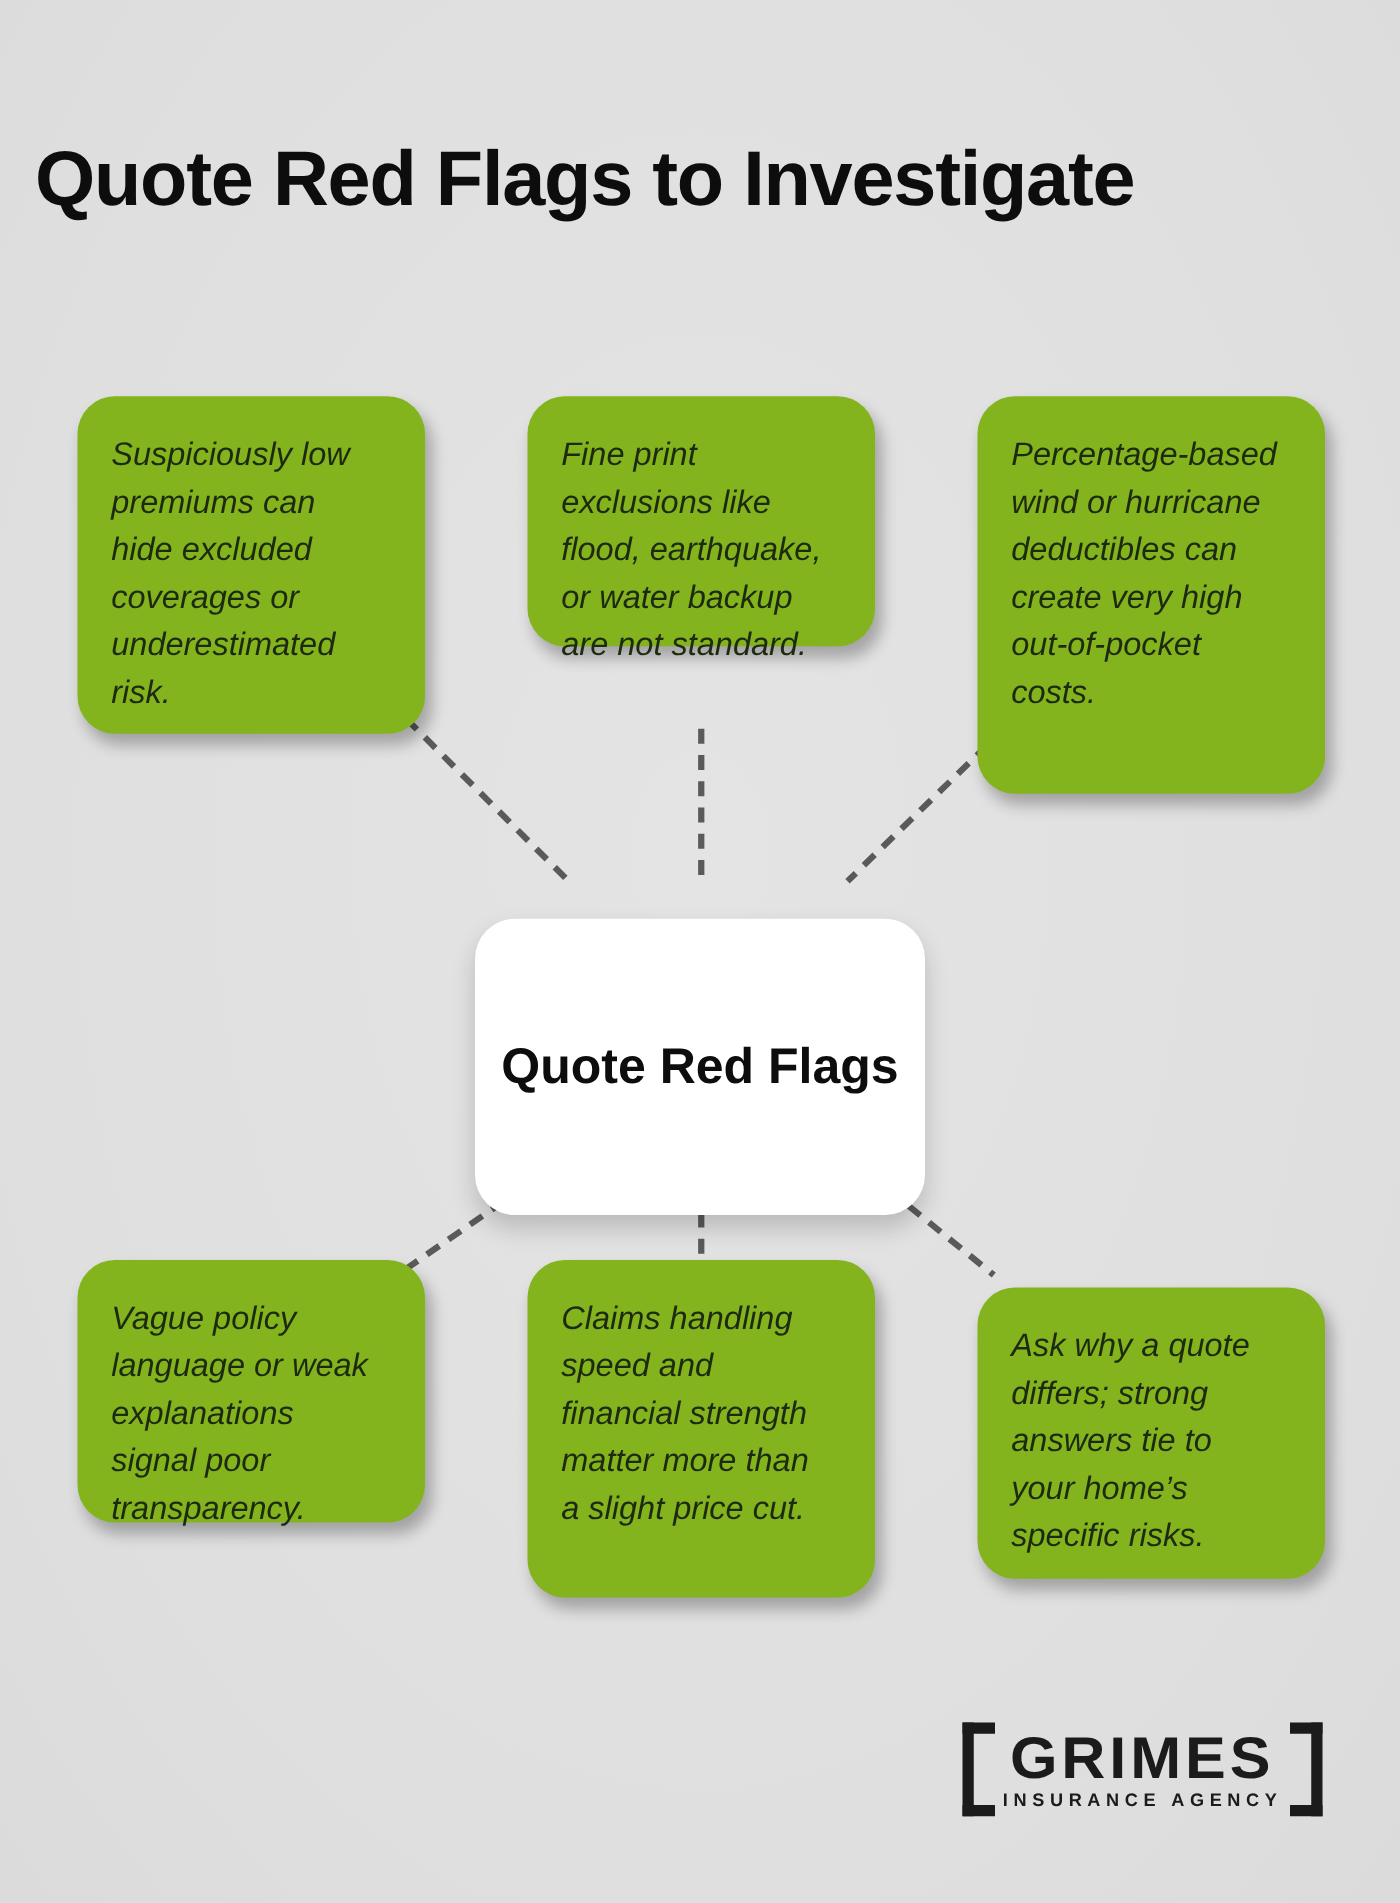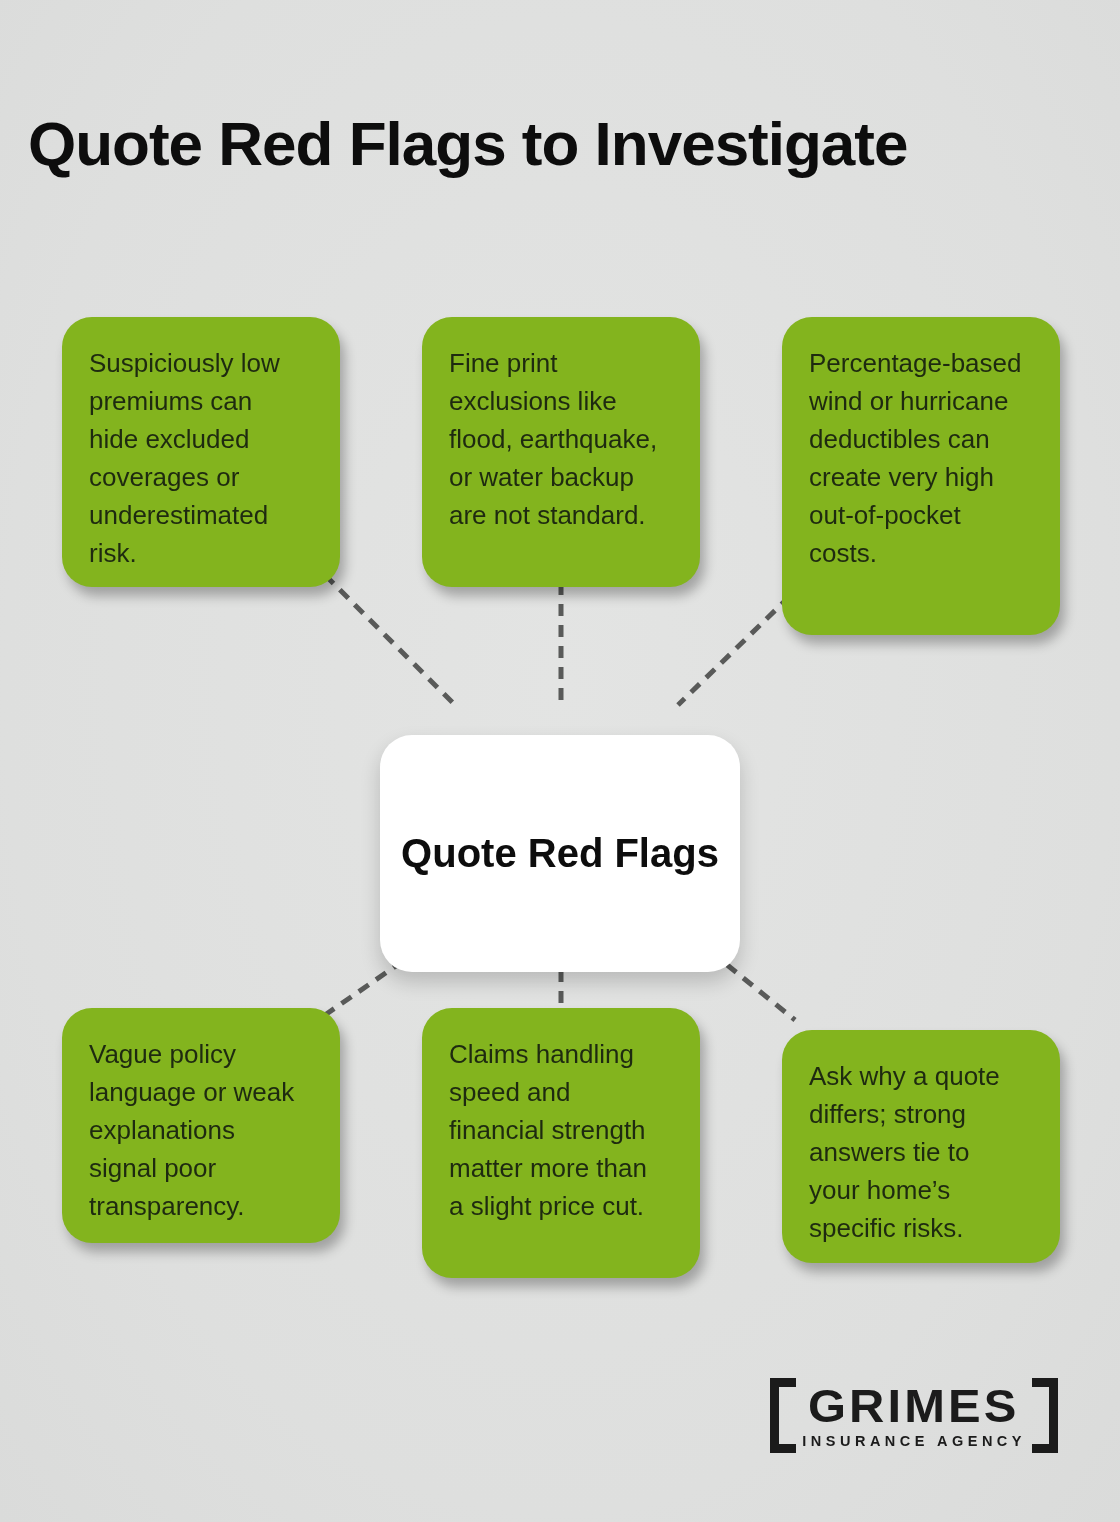--- a/index.html
+++ b/index.html
@@ -41,25 +41,26 @@
     position: absolute;
     z-index: 2;
     width: 278px;
     background: #83b41e;
     border-radius: 30px;
     padding: 27px 38px 20px 27px;
     font-size: 26px;
     line-height: 38px;
     color: #1e2a10;
     box-shadow: 5px 9px 12px rgba(0,0,0,0.28);
+    font-style: italic;
   }
   .node-top-left     { left: 62px;  top: 317px; height: 270px; }
-  .node-top-middle   { left: 422px; top: 317px; height: 270px; }
+  .node-top-middle   { left: 422px; top: 317px; height: 200px; }
   .node-top-right    { left: 782px; top: 317px; height: 318px; }
-  .node-bottom-left  { left: 62px;  top: 1008px; height: 235px; }
+  .node-bottom-left  { left: 62px;  top: 1008px; height: 210px; }
   .node-bottom-middle{ left: 422px; top: 1008px; height: 270px; }
   .node-bottom-right { left: 782px; top: 1010px; height: 233px; margin-top: 20px; }
   .center-node {
     position: absolute;
     z-index: 3;
     left: 380px;
     top: 695px;
     width: 360px;
     height: 237px;
     background: #ffffff;

